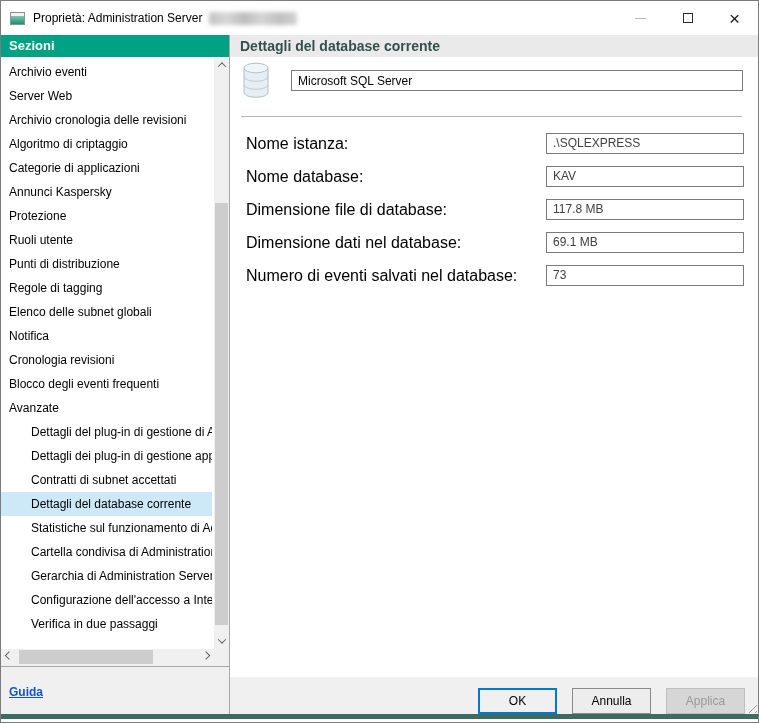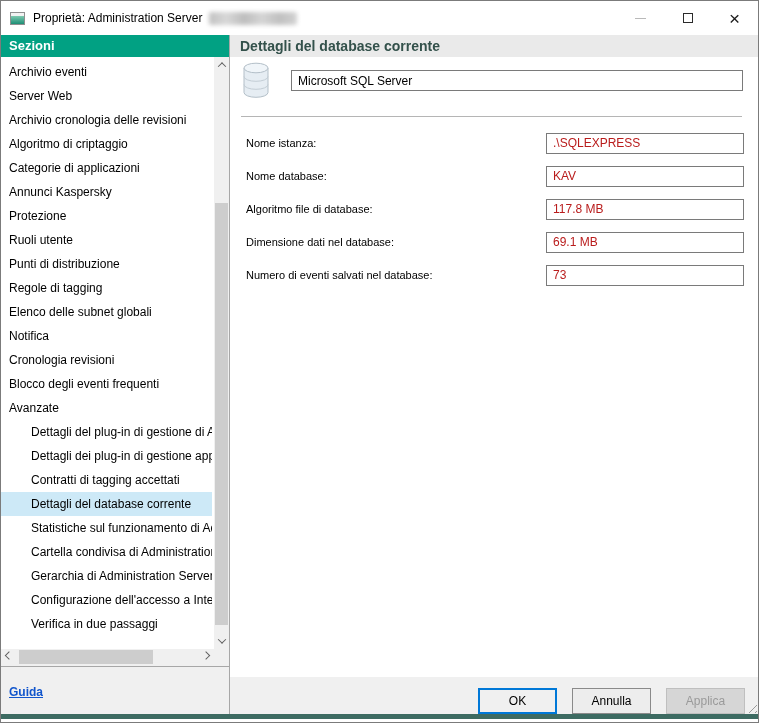--- a/index.html
+++ b/index.html
@@ -49,22 +49,22 @@
   
   .right-col{flex:1;display:flex;flex-direction:column;background:#ffffff;min-width:0;}
   .panel-header{height:22px;background:#eaeaea;color:var(--header-text,#33514B);font-size:14px;font-weight:bold;line-height:22px;padding-left:10px;}
   .panel-content{position:relative;height:620px;background:#ffffff;}
   .db-row{position:absolute;top:5px;left:11px;right:15px;display:flex;align-items:center;}
   .db-icon{width:30px;height:37px;flex:0 0 auto;}
   .db-name-box{margin-left:20px;flex:1;height:21px;line-height:21px;border:1px solid #7a7a7a;font-size:12px;color:#000;padding-left:6px;box-sizing:border-box;background:#fff;}
   .separator{position:absolute;top:59px;left:11px;right:16px;height:1px;background:#b5b5b5;}
   .fields{position:absolute;top:76px;left:16px;right:14px;}
   .field-row{position:relative;height:21px;margin-bottom:12px;}
-  .field-label{font-size:11px;color:#000;line-height:21px;}
-  .value-box{position:absolute;top:0;right:0;width:198px;height:21px;line-height:19px;border:1px solid #7a7a7a;font-size:12px;color:#b91c1c;padding-left:6px;box-sizing:border-box;background:#fff;}
+  .field-label{font-size:16px;color:#000;line-height:21px;}
+  .value-box{position:absolute;top:0;right:0;width:198px;height:21px;line-height:19px;border:1px solid #7a7a7a;font-size:12px;color:#404040;padding-left:6px;box-sizing:border-box;background:#fff;}
 
   .right-footer{flex:1;background:#f0f0f0;position:relative;display:flex;justify-content:flex-end;align-items:flex-end;gap:15px;padding:6px 13px 0 0;}
   .btn{width:79px;height:26px;font-size:12px;font-family:inherit;box-sizing:border-box;cursor:default;display:flex;align-items:center;justify-content:center;}
   .btn-ok{background:#f0f0f0;border:2px solid var(--ok-border,#0078D7);color:#000;}
   .btn-normal{background:#ededed;border:1px solid #8a8a8a;color:#000;}
   .btn-disabled{background:#d6d6d6;border:1px solid #bfbfbf;color:#9a9a9a;}
   .resize-grip{position:absolute;right:1px;bottom:1px;width:12px;height:12px;background:repeating-linear-gradient(135deg,transparent 0 3px,#9a9a9a 3px 4px);clip-path:polygon(100% 0,100% 100%,0 100%);}
 
   .bottom-strip{height:5px;background:var(--bottom-strip,#3d6b62);}
   .bottom-white{height:3px;background:#ffffff;}
@@ -107,21 +107,21 @@
             <div class="side-item">Ruoli utente</div>
             <div class="side-item">Punti di distribuzione</div>
             <div class="side-item">Regole di tagging</div>
             <div class="side-item">Elenco delle subnet globali</div>
             <div class="side-item">Notifica</div>
             <div class="side-item">Cronologia revisioni</div>
             <div class="side-item">Blocco degli eventi frequenti</div>
             <div class="side-item">Avanzate</div>
             <div class="side-item indent">Dettagli del plug-in di gestione di Administration Server</div>
             <div class="side-item indent">Dettagli dei plug-in di gestione applicazioni</div>
-            <div class="side-item indent">Contratti di tagging accettati</div>
+            <div class="side-item indent">Contratti di subnet accettati</div>
             <div class="side-item indent selected">Dettagli del database corrente</div>
             <div class="side-item indent">Statistiche sul funzionamento di Administration Server</div>
             <div class="side-item indent">Cartella condivisa di Administration Server</div>
             <div class="side-item indent">Gerarchia di Administration Server</div>
             <div class="side-item indent">Configurazione dell'accesso a Internet</div>
             <div class="side-item indent">Verifica in due passaggi</div>
           </div>
         <div class="vscroll">
           <div class="sb-btn up">
               <div class="chev up"></div>
@@ -162,21 +162,21 @@
         <div class="fields" id="fields-list">
             <div class="field-row">
               <div class="field-label">Nome istanza:</div>
               <div class="value-box">.\SQLEXPRESS</div>
             </div>
             <div class="field-row">
               <div class="field-label">Nome database:</div>
               <div class="value-box">KAV</div>
             </div>
             <div class="field-row">
-              <div class="field-label">Algoritmo file di database:</div>
+              <div class="field-label">Dimensione file di database:</div>
               <div class="value-box">117.8 MB</div>
             </div>
             <div class="field-row">
               <div class="field-label">Dimensione dati nel database:</div>
               <div class="value-box">69.1 MB</div>
             </div>
             <div class="field-row">
               <div class="field-label">Numero di eventi salvati nel database:</div>
               <div class="value-box">73</div>
             </div>

